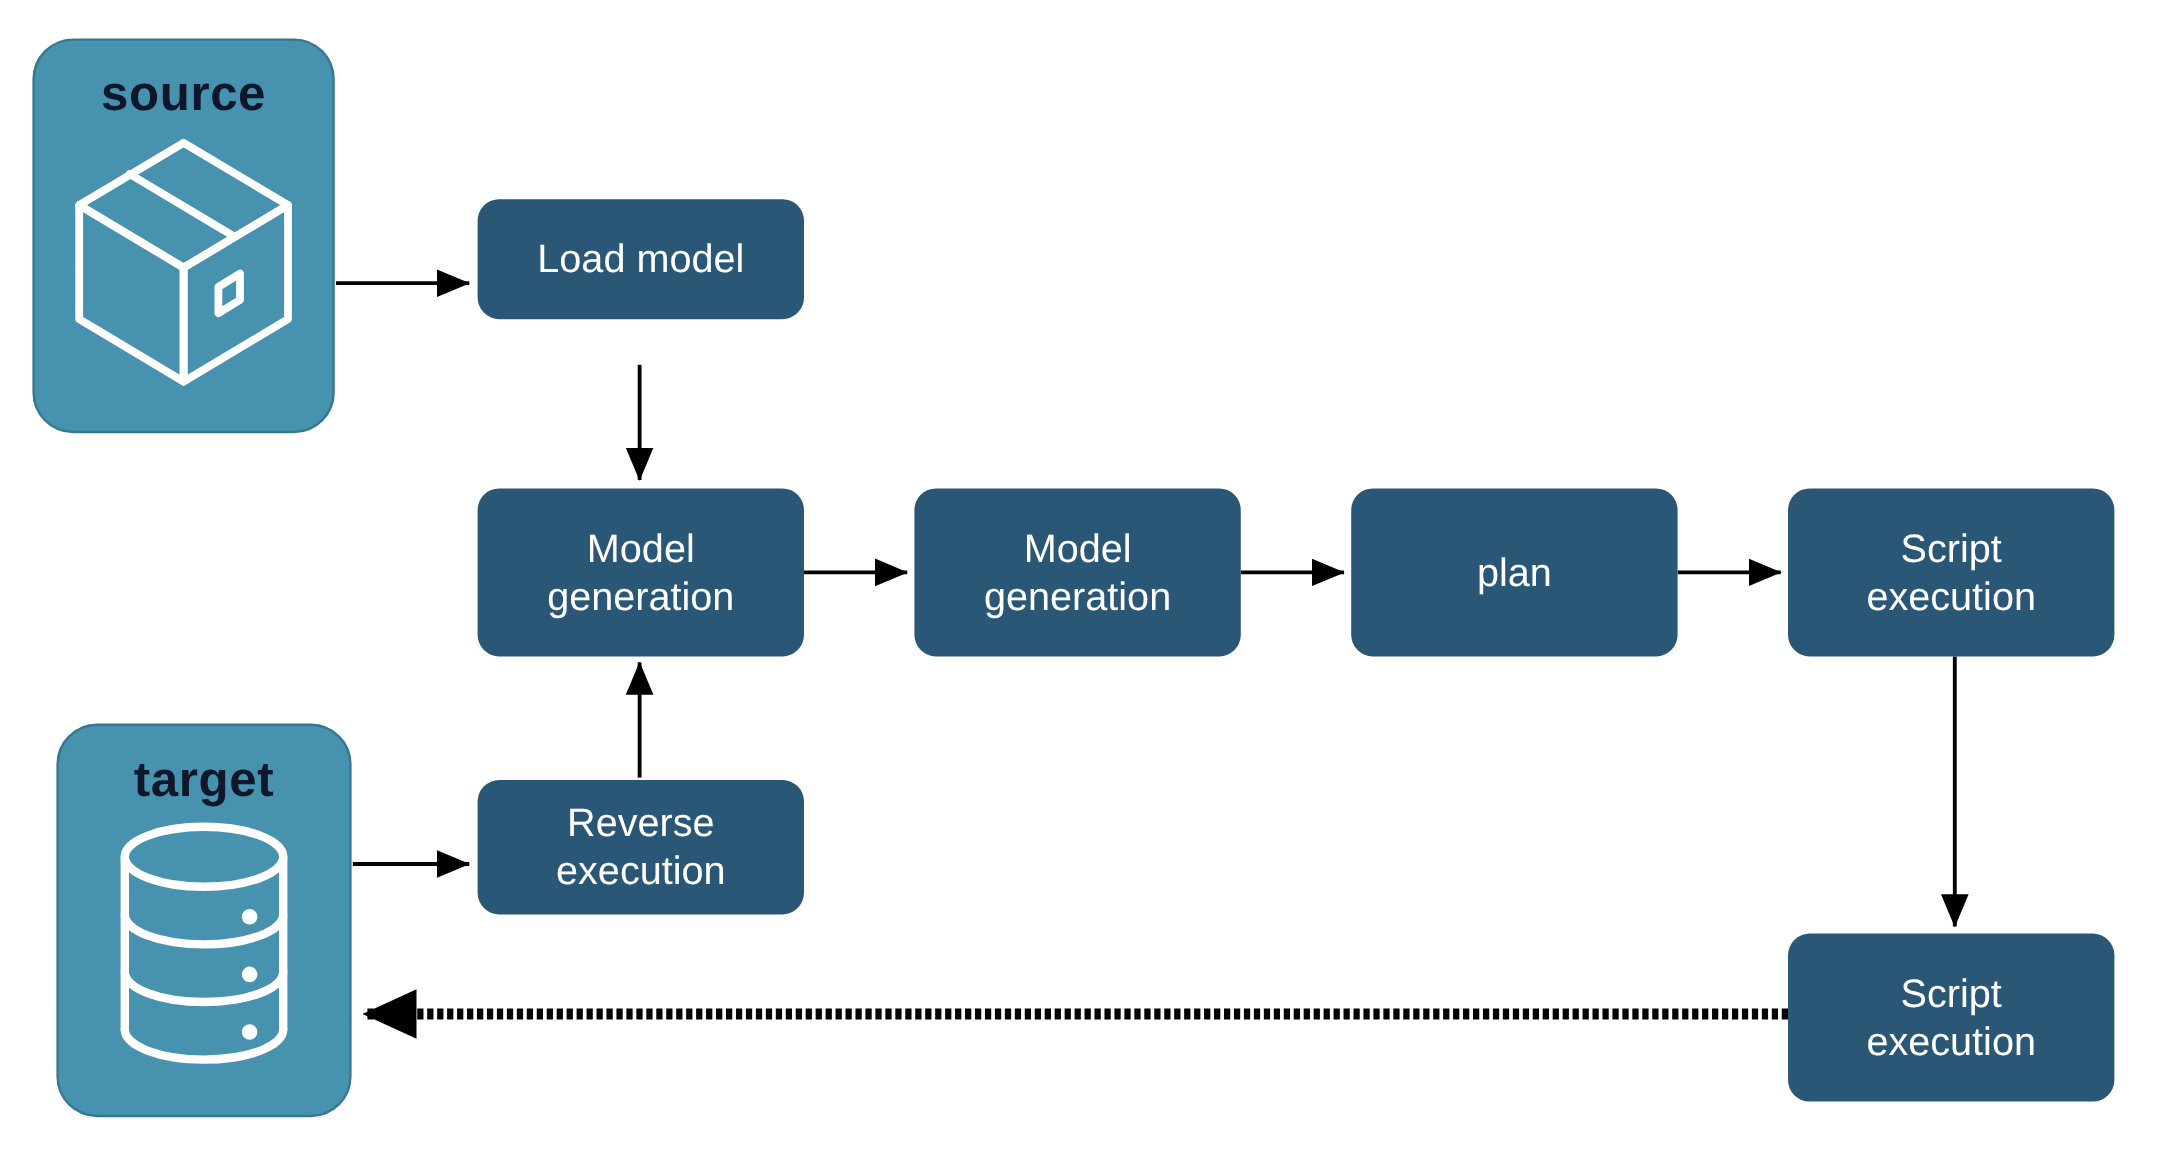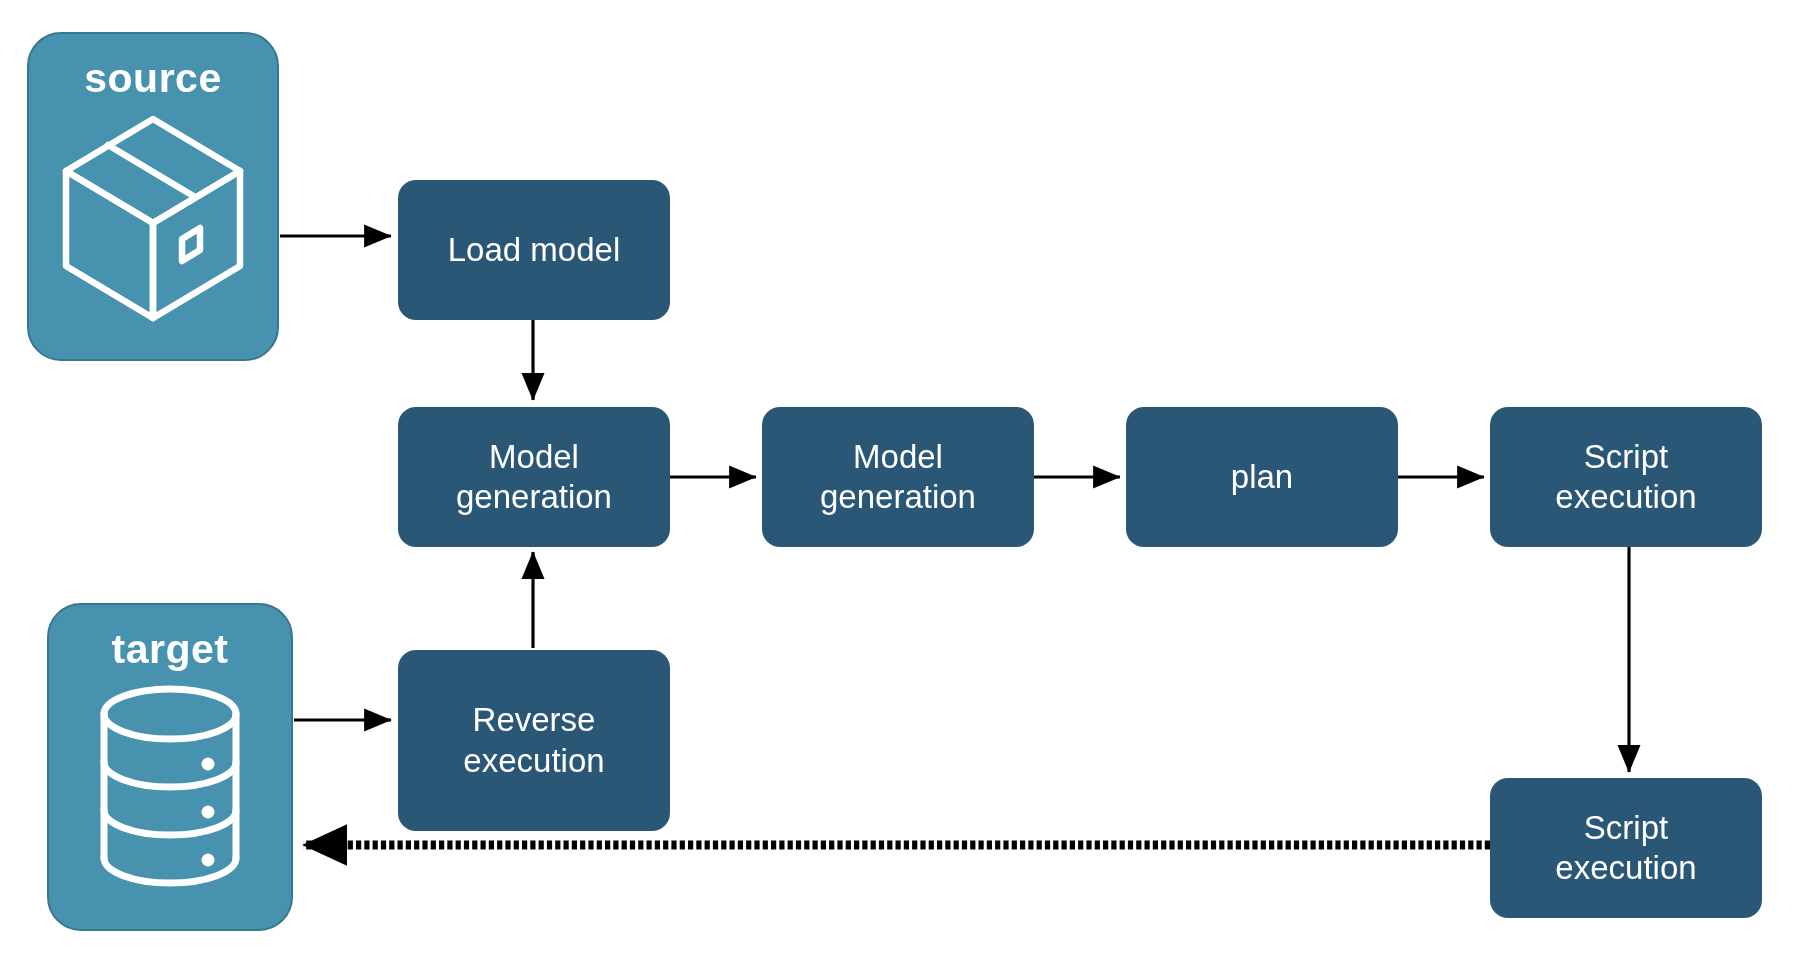--- a/index.html
+++ b/index.html
@@ -19,21 +19,21 @@
     position: absolute;
     background: #4792AE;
     border: 2px solid #35788f;
     border-radius: 34px;
     box-sizing: border-box;
     display: flex;
     flex-direction: column;
     align-items: center;
   }
   .endpoint-label {
-    color: #ffffff;
+    color: #0f172a;
     font-weight: bold;
     font-size: 41px;
     letter-spacing: 0.5px;
     line-height: 1;
     margin-top: 24px;
   }
   .endpoint-icon {
     margin-top: 12px;
   }
   .process {
@@ -122,21 +122,21 @@
         <path d="M14 176 A66 25 0 0 0 146 176"></path>
         <path d="M14 80 A66 25 0 0 0 146 80"></path>
         <path d="M14 128 A66 25 0 0 0 146 128"></path>
         <circle cx="118" cy="82" r="6.5" fill="#ffffff" stroke="none"></circle>
         <circle cx="118" cy="130" r="6.5" fill="#ffffff" stroke="none"></circle>
         <circle cx="118" cy="178" r="6.5" fill="#ffffff" stroke="none"></circle>
       </svg>
     </div>
   </div>
 
-  <div class="process" style="left:398px; top:180px; width:272px; height:140px;">
+  <div class="process" style="left:398px; top:166px; width:272px; height:100px;">
     <div>
       <span>Load model</span>
     </div>
   </div>
 
   <div class="process" style="left:398px; top:407px; width:272px; height:140px;">
     <div>
       <span>Model</span>
       <span>generation</span>
     </div>
@@ -155,21 +155,21 @@
     </div>
   </div>
 
   <div class="process" style="left:1490px; top:407px; width:272px; height:140px;">
     <div>
       <span>Script</span>
       <span>execution</span>
     </div>
   </div>
 
-  <div class="process" style="left:398px; top:650px; width:272px; height:181px;">
+  <div class="process" style="left:398px; top:650px; width:272px; height:112px;">
     <div>
       <span>Reverse</span>
       <span>execution</span>
     </div>
   </div>
 
   <div class="process" style="left:1490px; top:778px; width:272px; height:140px;">
     <div>
       <span>Script</span>
       <span>execution</span>

